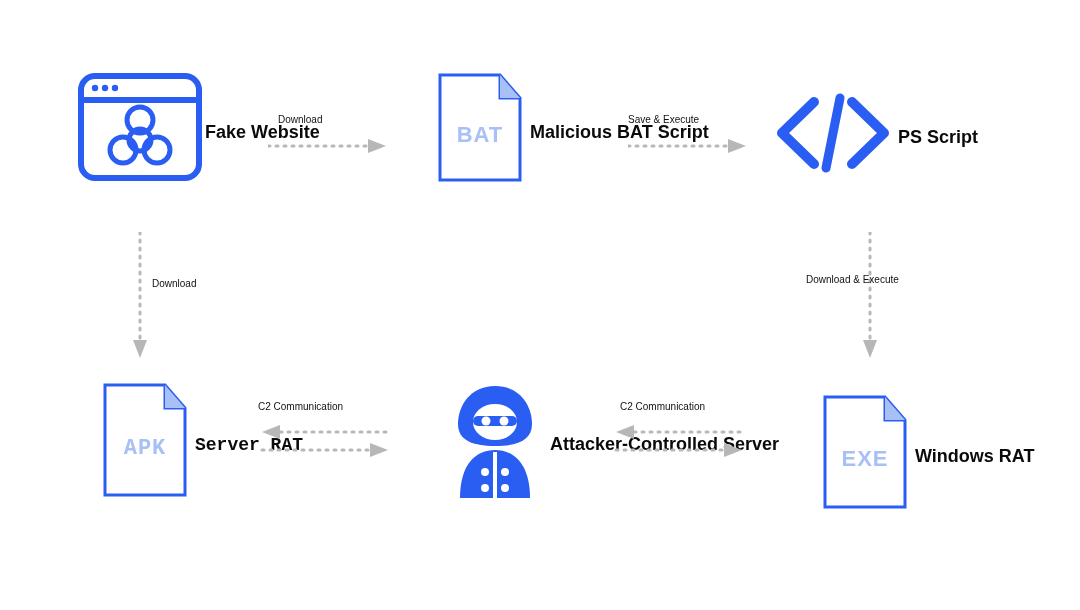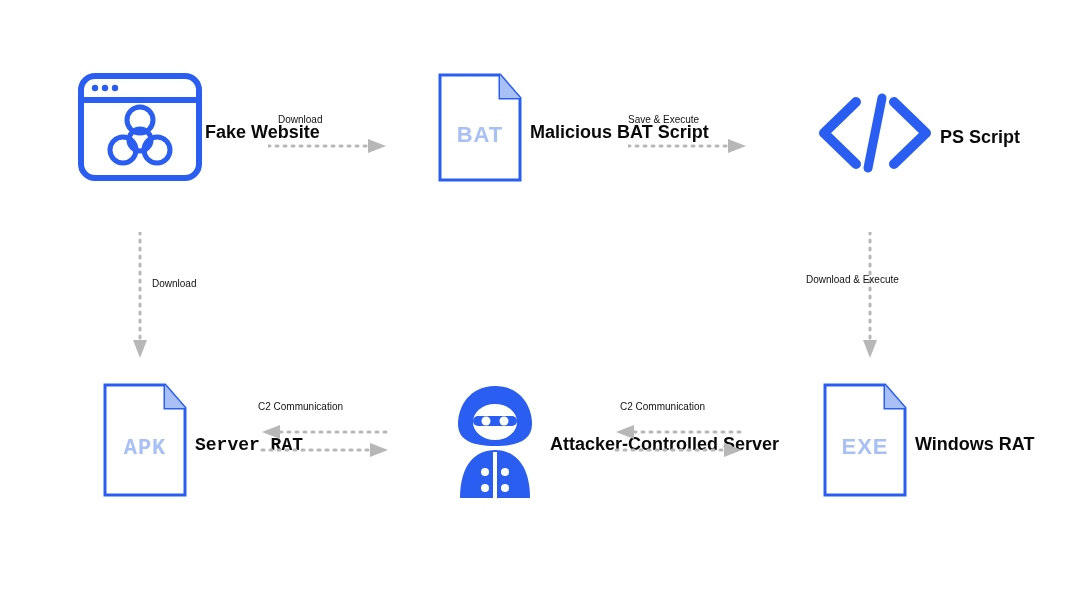--- a/index.html
+++ b/index.html
@@ -89,21 +89,21 @@
 <div class="node" style="left:430px; top:70px;">
   <svg width="100" height="115" viewBox="0 0 100 115">
     <path d="M10 5 H70 L90 28 V110 H10 Z" fill="none" class="stroke-blue" stroke-width="3"></path>
     <path d="M70 5 V28 H90" fill="none" class="stroke-blue" stroke-width="3"></path>
     <path d="M70 5 L90 28 H70 Z" class="fill-lightblue"></path>
     <text x="50" y="72" text-anchor="middle" class="file-label">BAT</text>
   </svg>
   <div class="node-label">Malicious BAT Script</div>
 </div>
 
-<div class="node" style="left:810px; top:88px;">
+<div class="node" style="left:768px; top:88px;">
   <svg width="130" height="90" viewBox="0 0 130 90">
     <polyline points="46,14 14,45 46,76" fill="none" class="stroke-blue" stroke-width="10" stroke-linecap="round" stroke-linejoin="round"></polyline>
     <polyline points="84,14 116,45 84,76" fill="none" class="stroke-blue" stroke-width="10" stroke-linecap="round" stroke-linejoin="round"></polyline>
     <line x1="72" y1="10" x2="58" y2="80" class="stroke-blue" stroke-width="9" stroke-linecap="round"></line>
   </svg>
   <div class="node-label">PS Script</div>
 </div>
 
 <div class="node" style="left:95px; top:380px;font-family:Liberation Mono, monospace;">
   <svg width="100" height="120" viewBox="0 0 100 120">
@@ -132,21 +132,21 @@
     <line x1="55" y1="72" x2="55" y2="118" stroke="#ffffff" stroke-width="4"></line>
 
     <circle cx="45" cy="92" r="4" fill="#ffffff"></circle>
     <circle cx="65" cy="92" r="4" fill="#ffffff"></circle>
     <circle cx="45" cy="108" r="4" fill="#ffffff"></circle>
     <circle cx="65" cy="108" r="4" fill="#ffffff"></circle>
   </svg>
   <div class="node-label">Attacker-Controlled Server</div>
 </div>
 
-<div class="node" style="left:815px; top:380px;">
+<div class="node" style="left:815px; top:392px;">
   <svg width="100" height="120" viewBox="0 0 100 120">
     <path d="M10 5 H70 L90 28 V115 H10 Z" fill="none" class="stroke-blue" stroke-width="3"></path>
     <path d="M70 5 V28 H90" fill="none" class="stroke-blue" stroke-width="3"></path>
     <path d="M70 5 L90 28 H70 Z" class="fill-lightblue"></path>
     <text x="50" y="74" text-anchor="middle" class="file-label">EXE</text>
   </svg>
   <div class="node-label">Windows RAT</div>
 </div>
 
 <svg class="arrow" style="left:268px; top:136px;" width="120" height="20">

